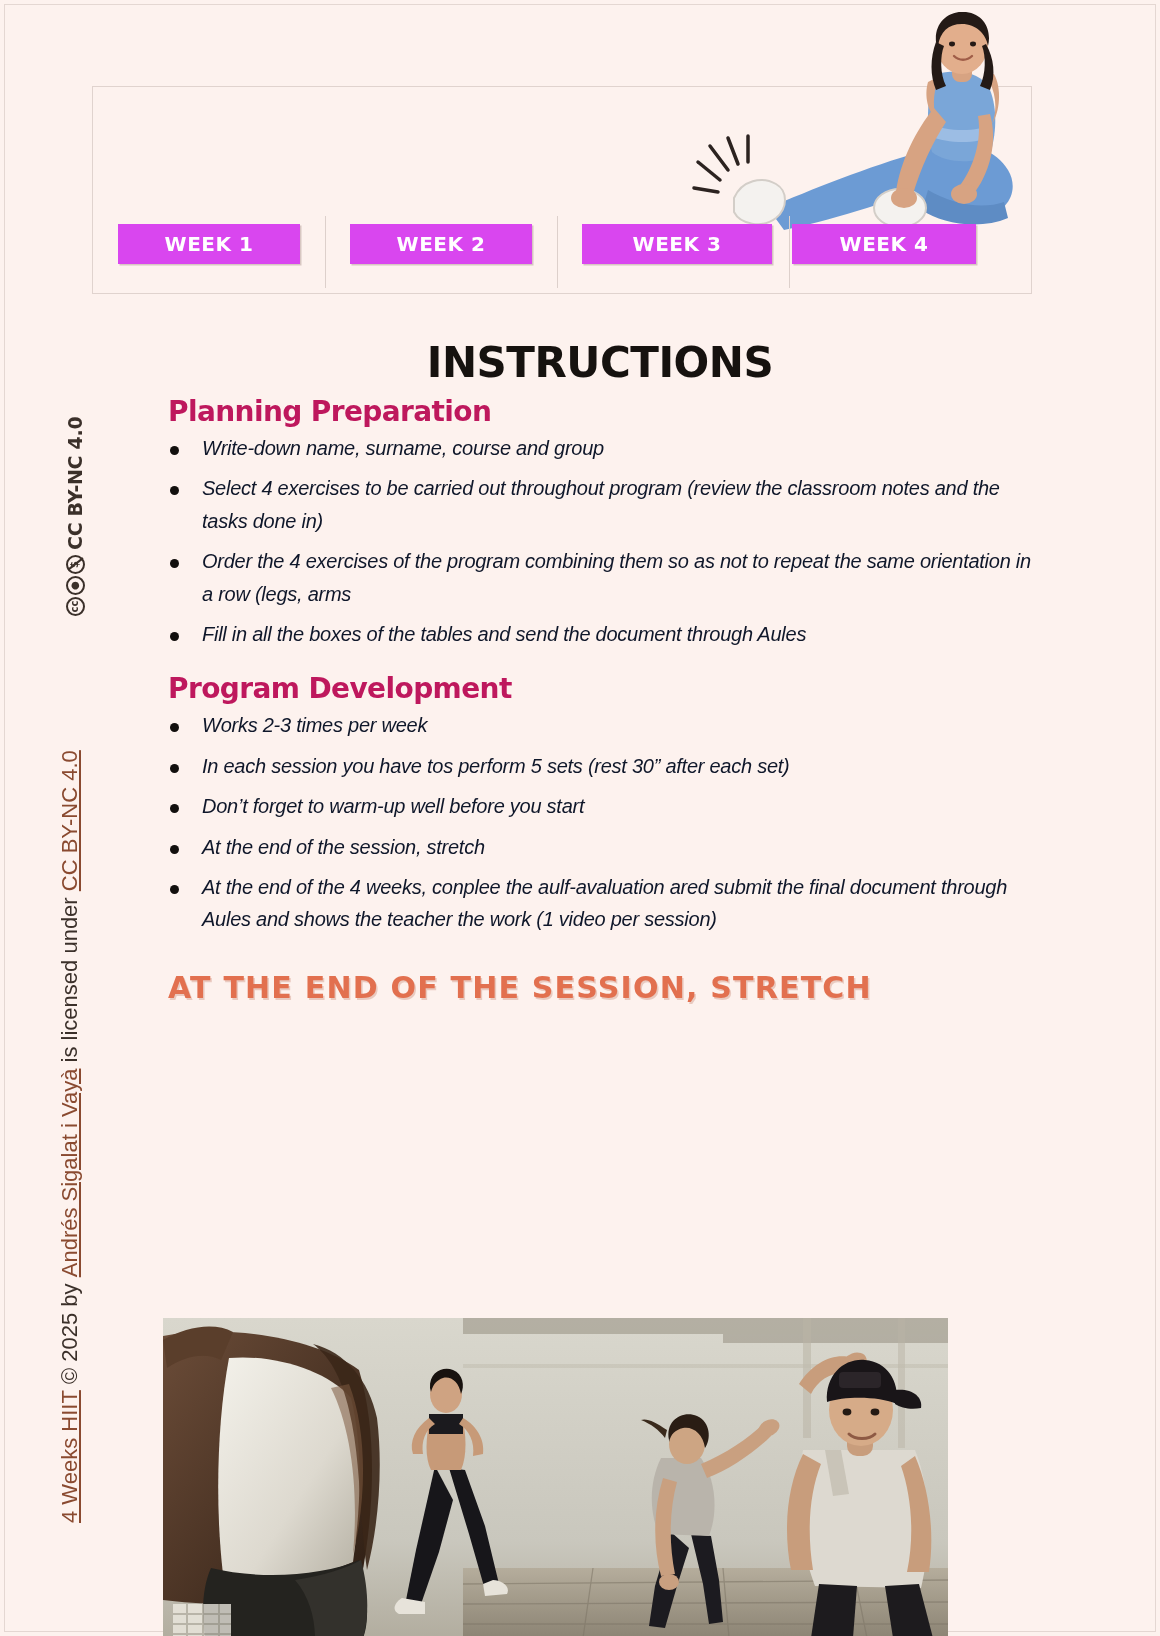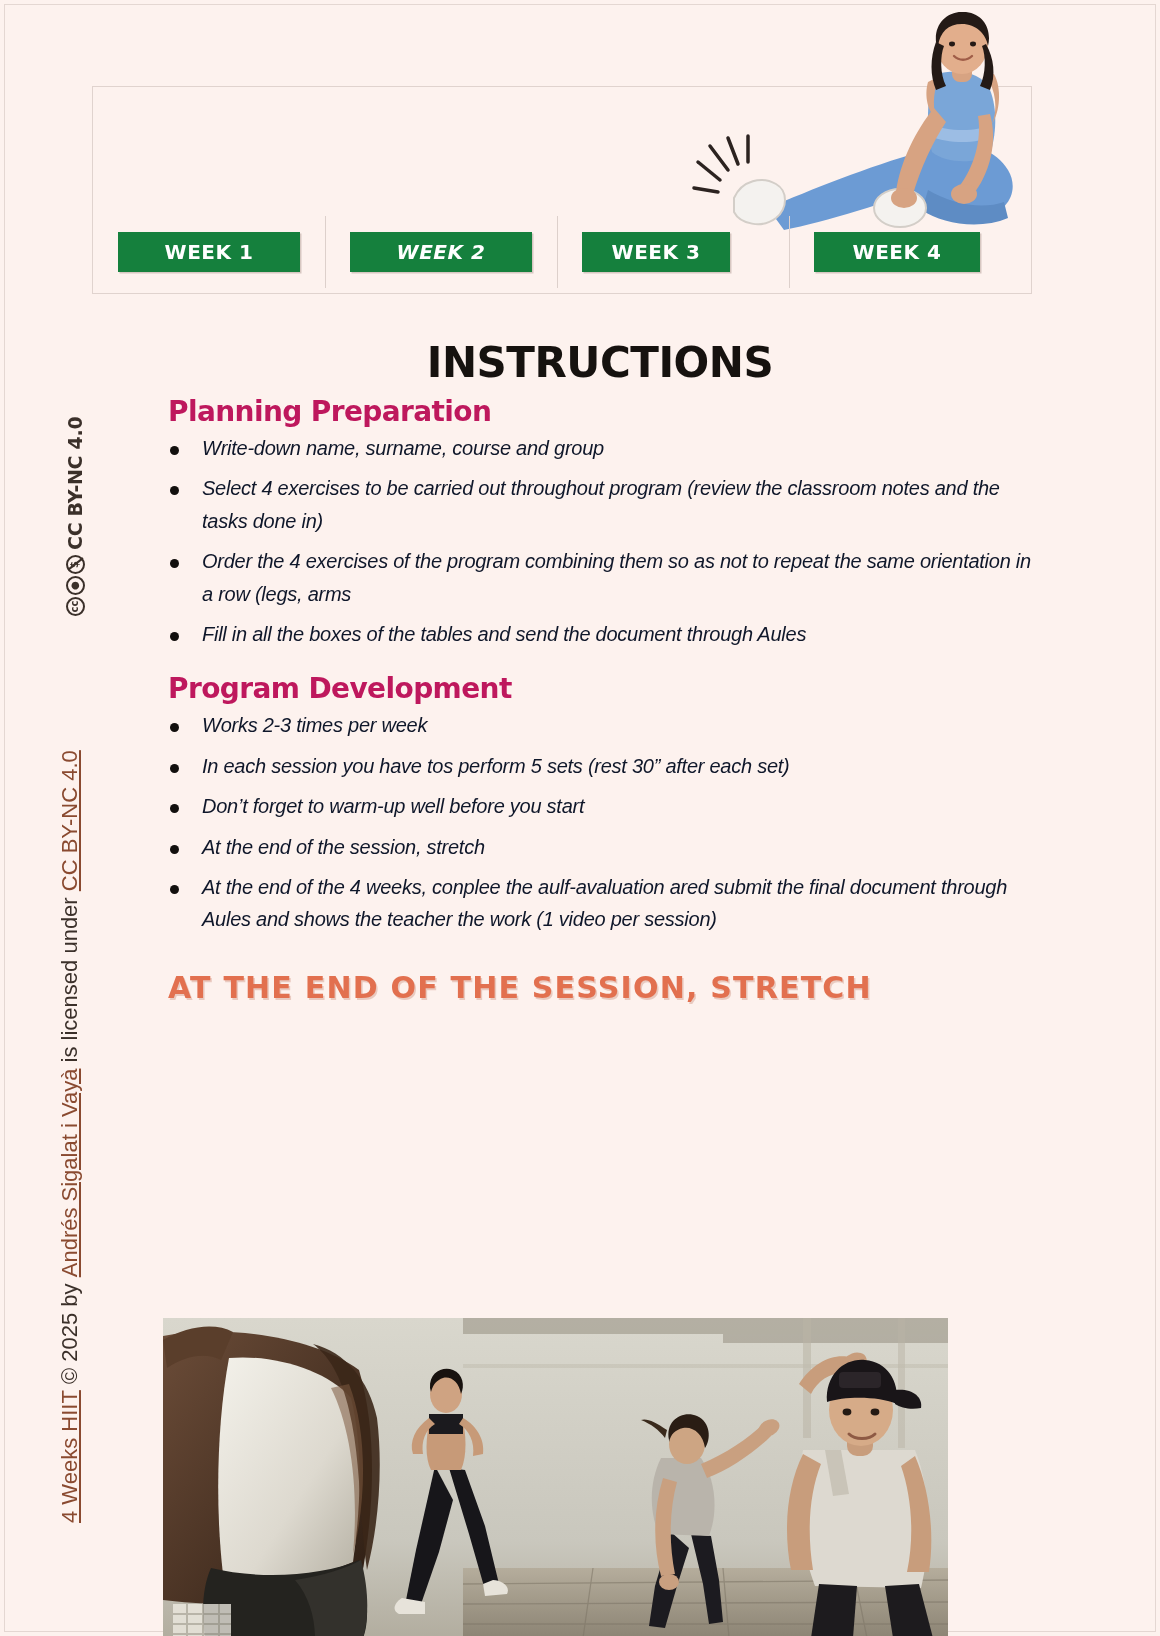--- a/index.html
+++ b/index.html
@@ -78,36 +78,35 @@
     left: 0; top: 224px;
     width: 1160px;
     height: 40px;
     z-index: 6;
   }
 
   .week-badge {
     position: absolute;
     top: 0;
     height: 40px;
-    background: #15803d;
+    background: #d946ef;
     color: #ffffff;
     display: flex;
     align-items: center;
     justify-content: center;
     font-family: "DejaVu Sans", sans-serif;
     font-weight: 900;
     font-size: 20px;
     letter-spacing: 0.5px;
     box-shadow: 1.5px 1.5px 0 rgba(120,90,80,0.28);
-    margin-top: 8px;
   }
   .wb1 { left: 118px; width: 182px; }
-  .wb2 { left: 350px; width: 182px; font-style: italic; }
-  .wb3 { left: 582px; width: 148px; }
-  .wb4 { left: 814px; width: 166px; }
+  .wb2 { left: 350px; width: 182px; }
+  .wb3 { left: 582px; width: 190px; }
+  .wb4 { left: 792px; width: 184px; }
 
   .week-sep {
     position: absolute;
     top: -8px;
     width: 1px;
     height: 72px;
     background: #ddd0cb;
   }
   .ws1 { left: 325px; }
   .ws2 { left: 557px; }

